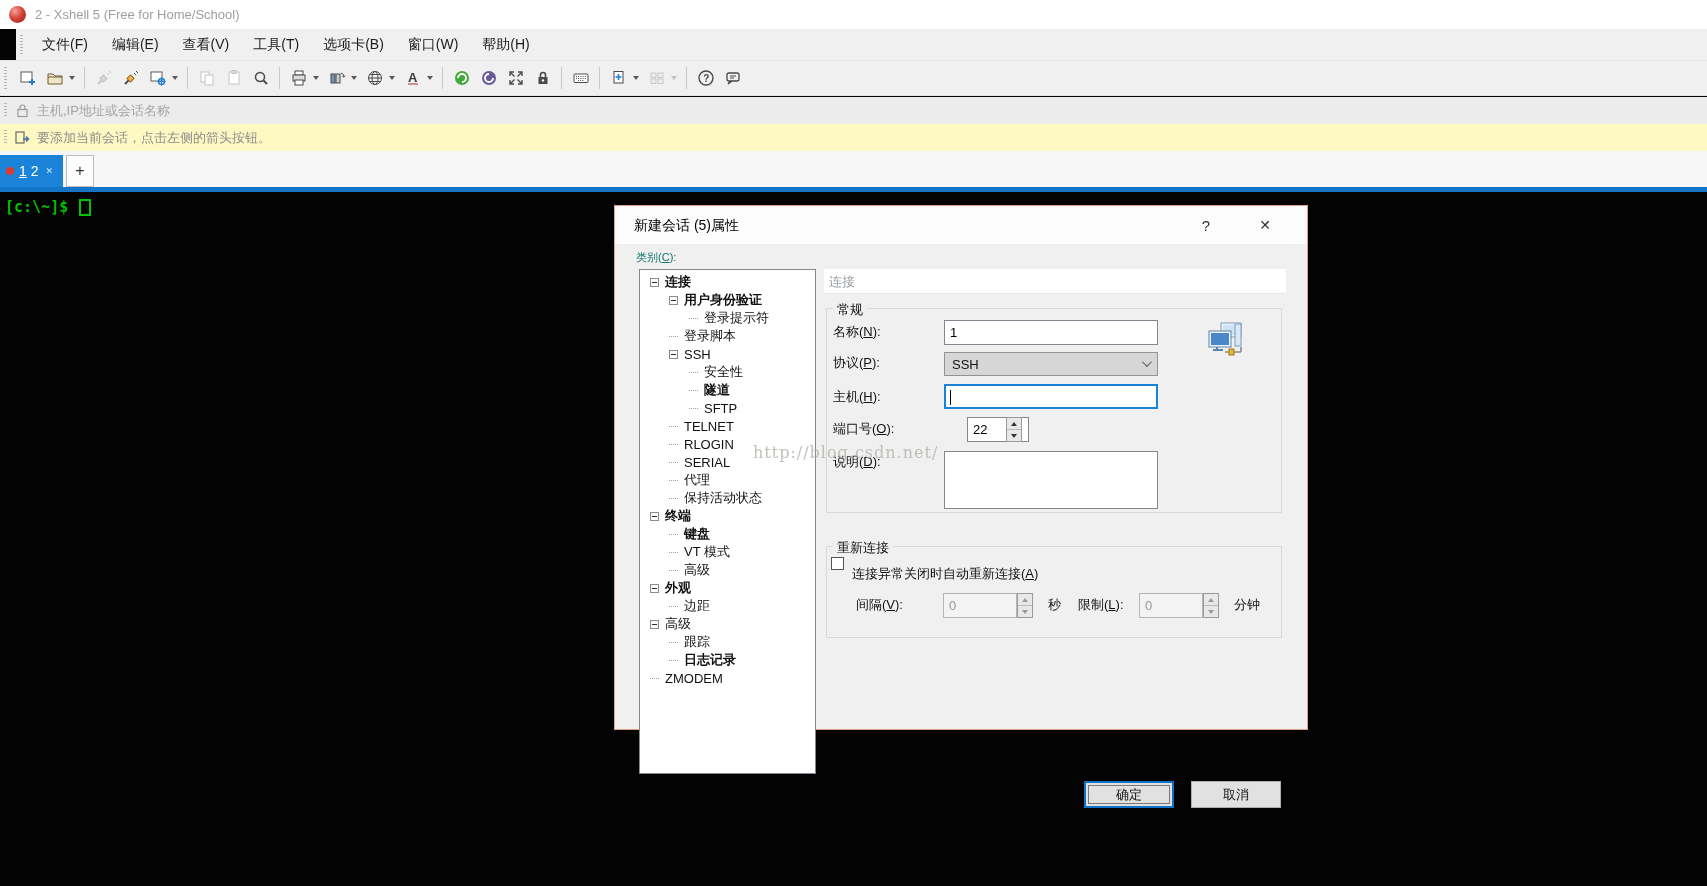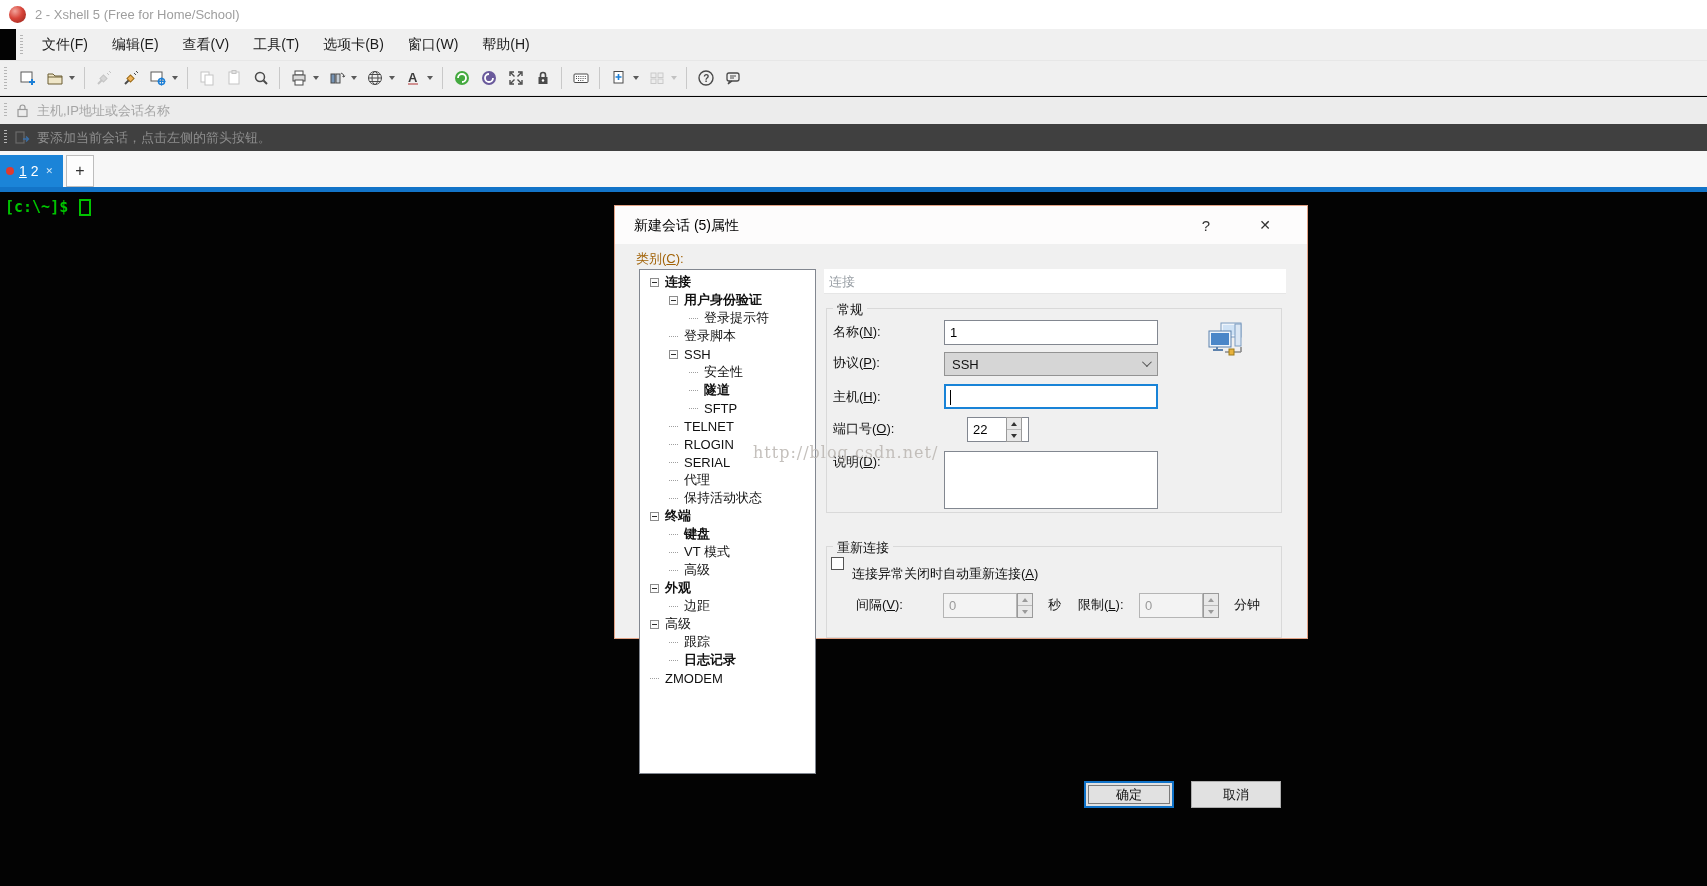--- a/index.html
+++ b/index.html
@@ -20,21 +20,21 @@
 
   .toolbar { position:absolute; left:0; top:60px; width:100%; height:36px; background:#f0f0f0; border-top:1px solid #e7e7e7; border-bottom:1px solid #e3e3e3; display:flex; align-items:center; padding-left:14px; }
   .tb-btn { width:27px; height:27px; display:flex; align-items:center; justify-content:center; border-radius:2px; }
   .tb-dd { width:0; height:0; border-left:3px solid transparent; border-right:3px solid transparent; border-top:4px solid #5a5a5a; margin:0 4px 0 1px; }
   .tb-dd.dis { border-top-color:#c2c2c2; }
   .tb-sep { width:1px; height:22px; background:#c9c9c9; margin:0 5px; }
 
   .addressbar { position:absolute; left:0; top:97px; width:100%; height:27px; background:#ececec; display:flex; align-items:center; padding-left:16px; }
   .addr-input { flex:0 0 620px; background:transparent; border:none; outline:none; font-size:13px; color:#333; margin-left:8px; }
   .addr-input::placeholder { color:#a5a5a5; }
-  .sessionbar { position:absolute; left:0; top:124px; width:100%; height:27px; background:#404040; display:flex; align-items:center; padding-left:14px;font-family:Liberation Serif, serif; }
+  .sessionbar { position:absolute; left:0; top:124px; width:100%; height:27px; background:#fef9c3; display:flex; align-items:center; padding-left:14px;font-family:Liberation Serif, serif; }
   .session-hint { color:#8d8d8d; margin-left:7px; font-size:13px; }
 
   .tabbar { position:absolute; left:0; top:151px; width:100%; height:36px; background:#f7f7f7; }
   .tab-active { position:absolute; left:0; top:4px; width:63px; height:32px; background:#1b84d8; color:#fff; display:flex; align-items:center; padding:0 6px; }
   .tab-dot { width:8px; height:8px; border-radius:50%; background:#e03a2f; margin-right:5px; }
   .tab-num { font-size:14px; text-decoration:underline; }
   .tab-title { font-size:14px; margin-left:4px; }
   .tab-close { font-size:9px; color:#cfe6f7; margin-left:7px; }
   .tab-add { position:absolute; left:66px; top:4px; width:28px; height:32px; background:#fdfdfd; border:1px solid #bdbdbd; color:#333; font-size:16px; display:flex; align-items:center; justify-content:center; }
   .tab-strip { position:absolute; left:0; top:36px; width:100%; height:5px; background:#1374c8; }
@@ -43,28 +43,28 @@
   .terminal { position:absolute; left:0; top:192px; width:100%; height:694px; background:#030303; }
   .prompt-line { position:absolute; left:5px; top:6px; display:flex; align-items:center;
                  font-family:"DejaVu Sans Mono","Liberation Mono",monospace; font-weight:bold; font-size:15px; color:#00c300; }
   .term-cursor { display:inline-block; width:12px; height:17px; border:2px solid #00c300; margin-left:11px; }
 
   
   .watermark { position:absolute; left:753px; top:443px; z-index:40; font-family:"DejaVu Serif","Liberation Serif",serif;
                font-size:16px; color:rgba(186,181,176,0.85); letter-spacing:1px; pointer-events:none; }
 
   
-  .dialog { position:absolute; left:614px; top:205px; width:694px; height:434px; background:#f0f0f0; border:1px solid #e2a184; z-index:30; }
+  .dialog { position:absolute; left:614px; top:205px; width:694px; height:525px; background:#f0f0f0; border:1px solid #e2a184; z-index:30; }
   .dlg-titlebar { position:absolute; left:0; top:0; width:100%; height:38px; background:#fdfcfc; }
   .dlg-title { position:absolute; left:19px; top:11px; font-size:14px; color:#000; }
   .dlg-help, .dlg-close { position:absolute; top:5px; width:34px; height:28px; display:flex; align-items:center; justify-content:center; font-size:15px; color:#333; }
   .dlg-help { left:574px; }
   .dlg-close { left:633px; font-size:14px; }
 
-  .cat-label { position:absolute; left:21px; top:44px; font-size:13px; color:#a16207; }
+  .cat-label { position:absolute; left:21px; top:44px; font-size:11px; color:#0f766e; }
   .key-u { text-decoration:underline; }
 
   
   .tree { position:absolute; left:24px; top:63px; width:177px; height:505px; background:#fff; border:1px solid #828790; padding-top:3px; overflow:hidden; }
   .t-spine { position:absolute; left:14px; top:10px; width:1px; height:400px;
              background:repeating-linear-gradient(to bottom,#c4c4c4 0 1px, transparent 1px 3px); }
   .t-row { position:relative; height:18px; display:flex; align-items:center; font-size:13px; color:#111; background:#fff; }
   .t-row.b { font-weight:bold; }
   .lv0 { padding-left:10px; } .lv1 { padding-left:29px; } .lv2 { padding-left:49px; }
   .t-box { flex:0 0 9px; width:9px; height:9px; border:1px solid #8c8c8c; background:#fcfcfc; position:relative; margin-right:6px; }

